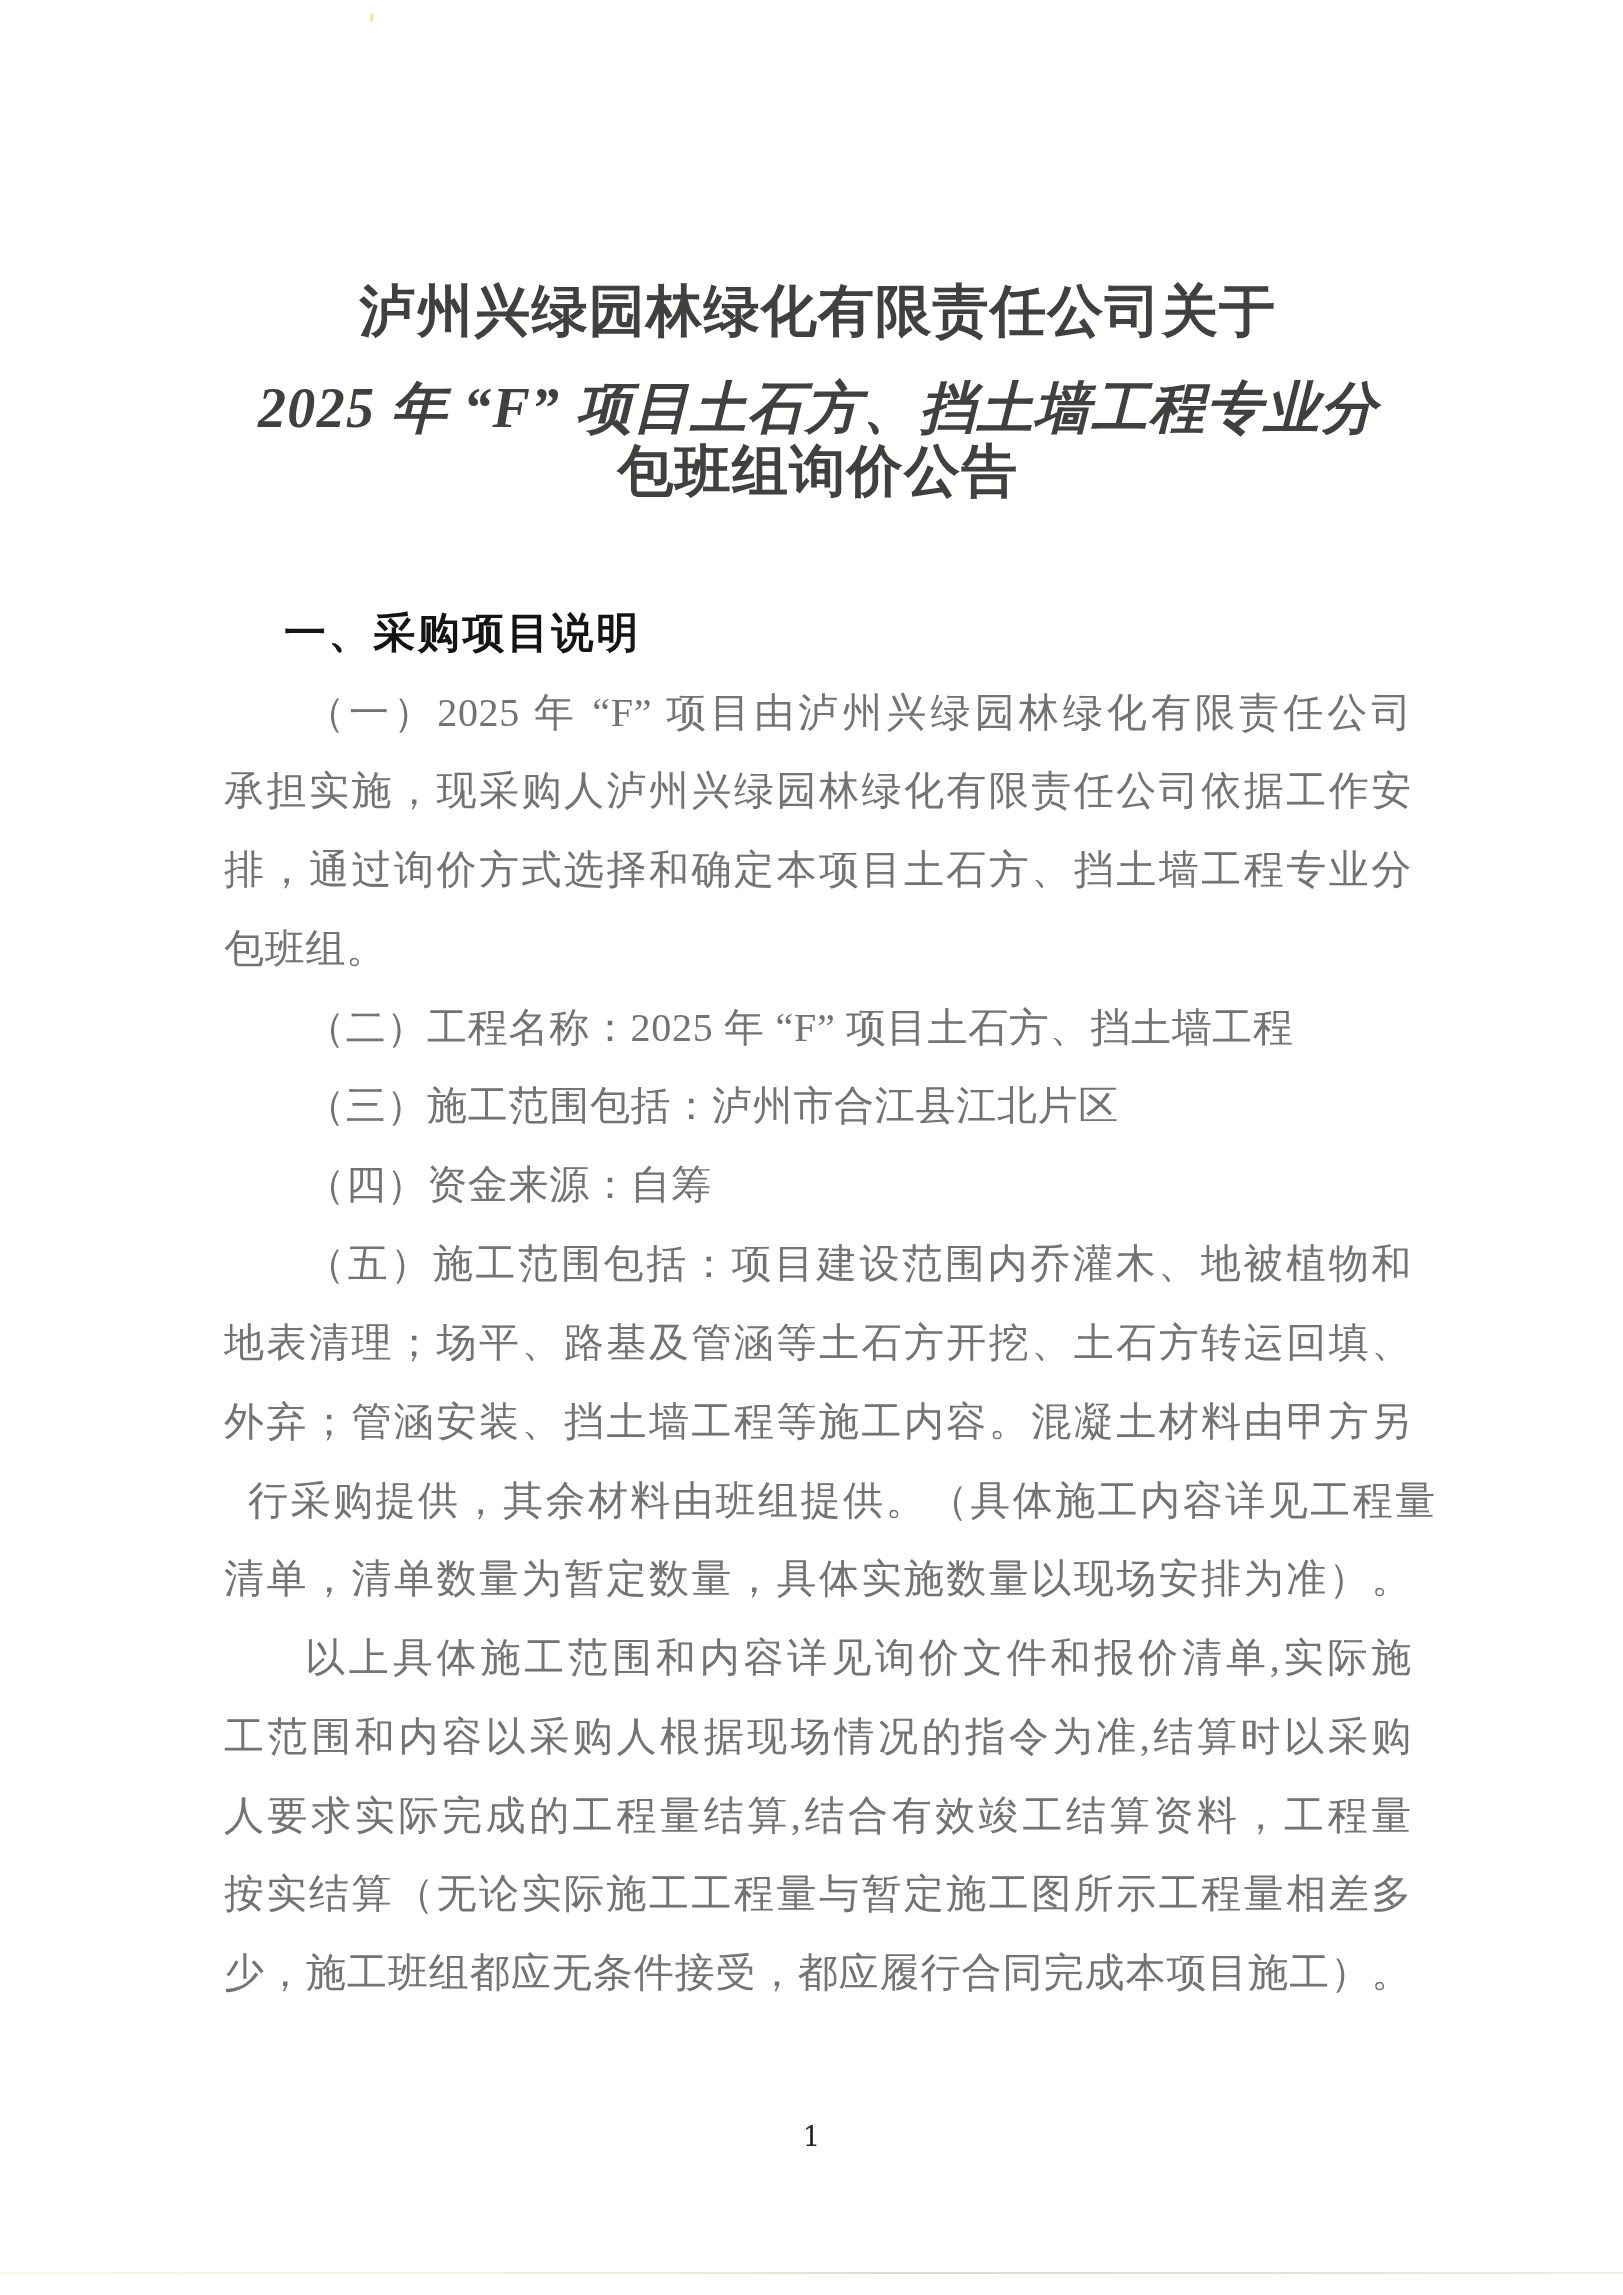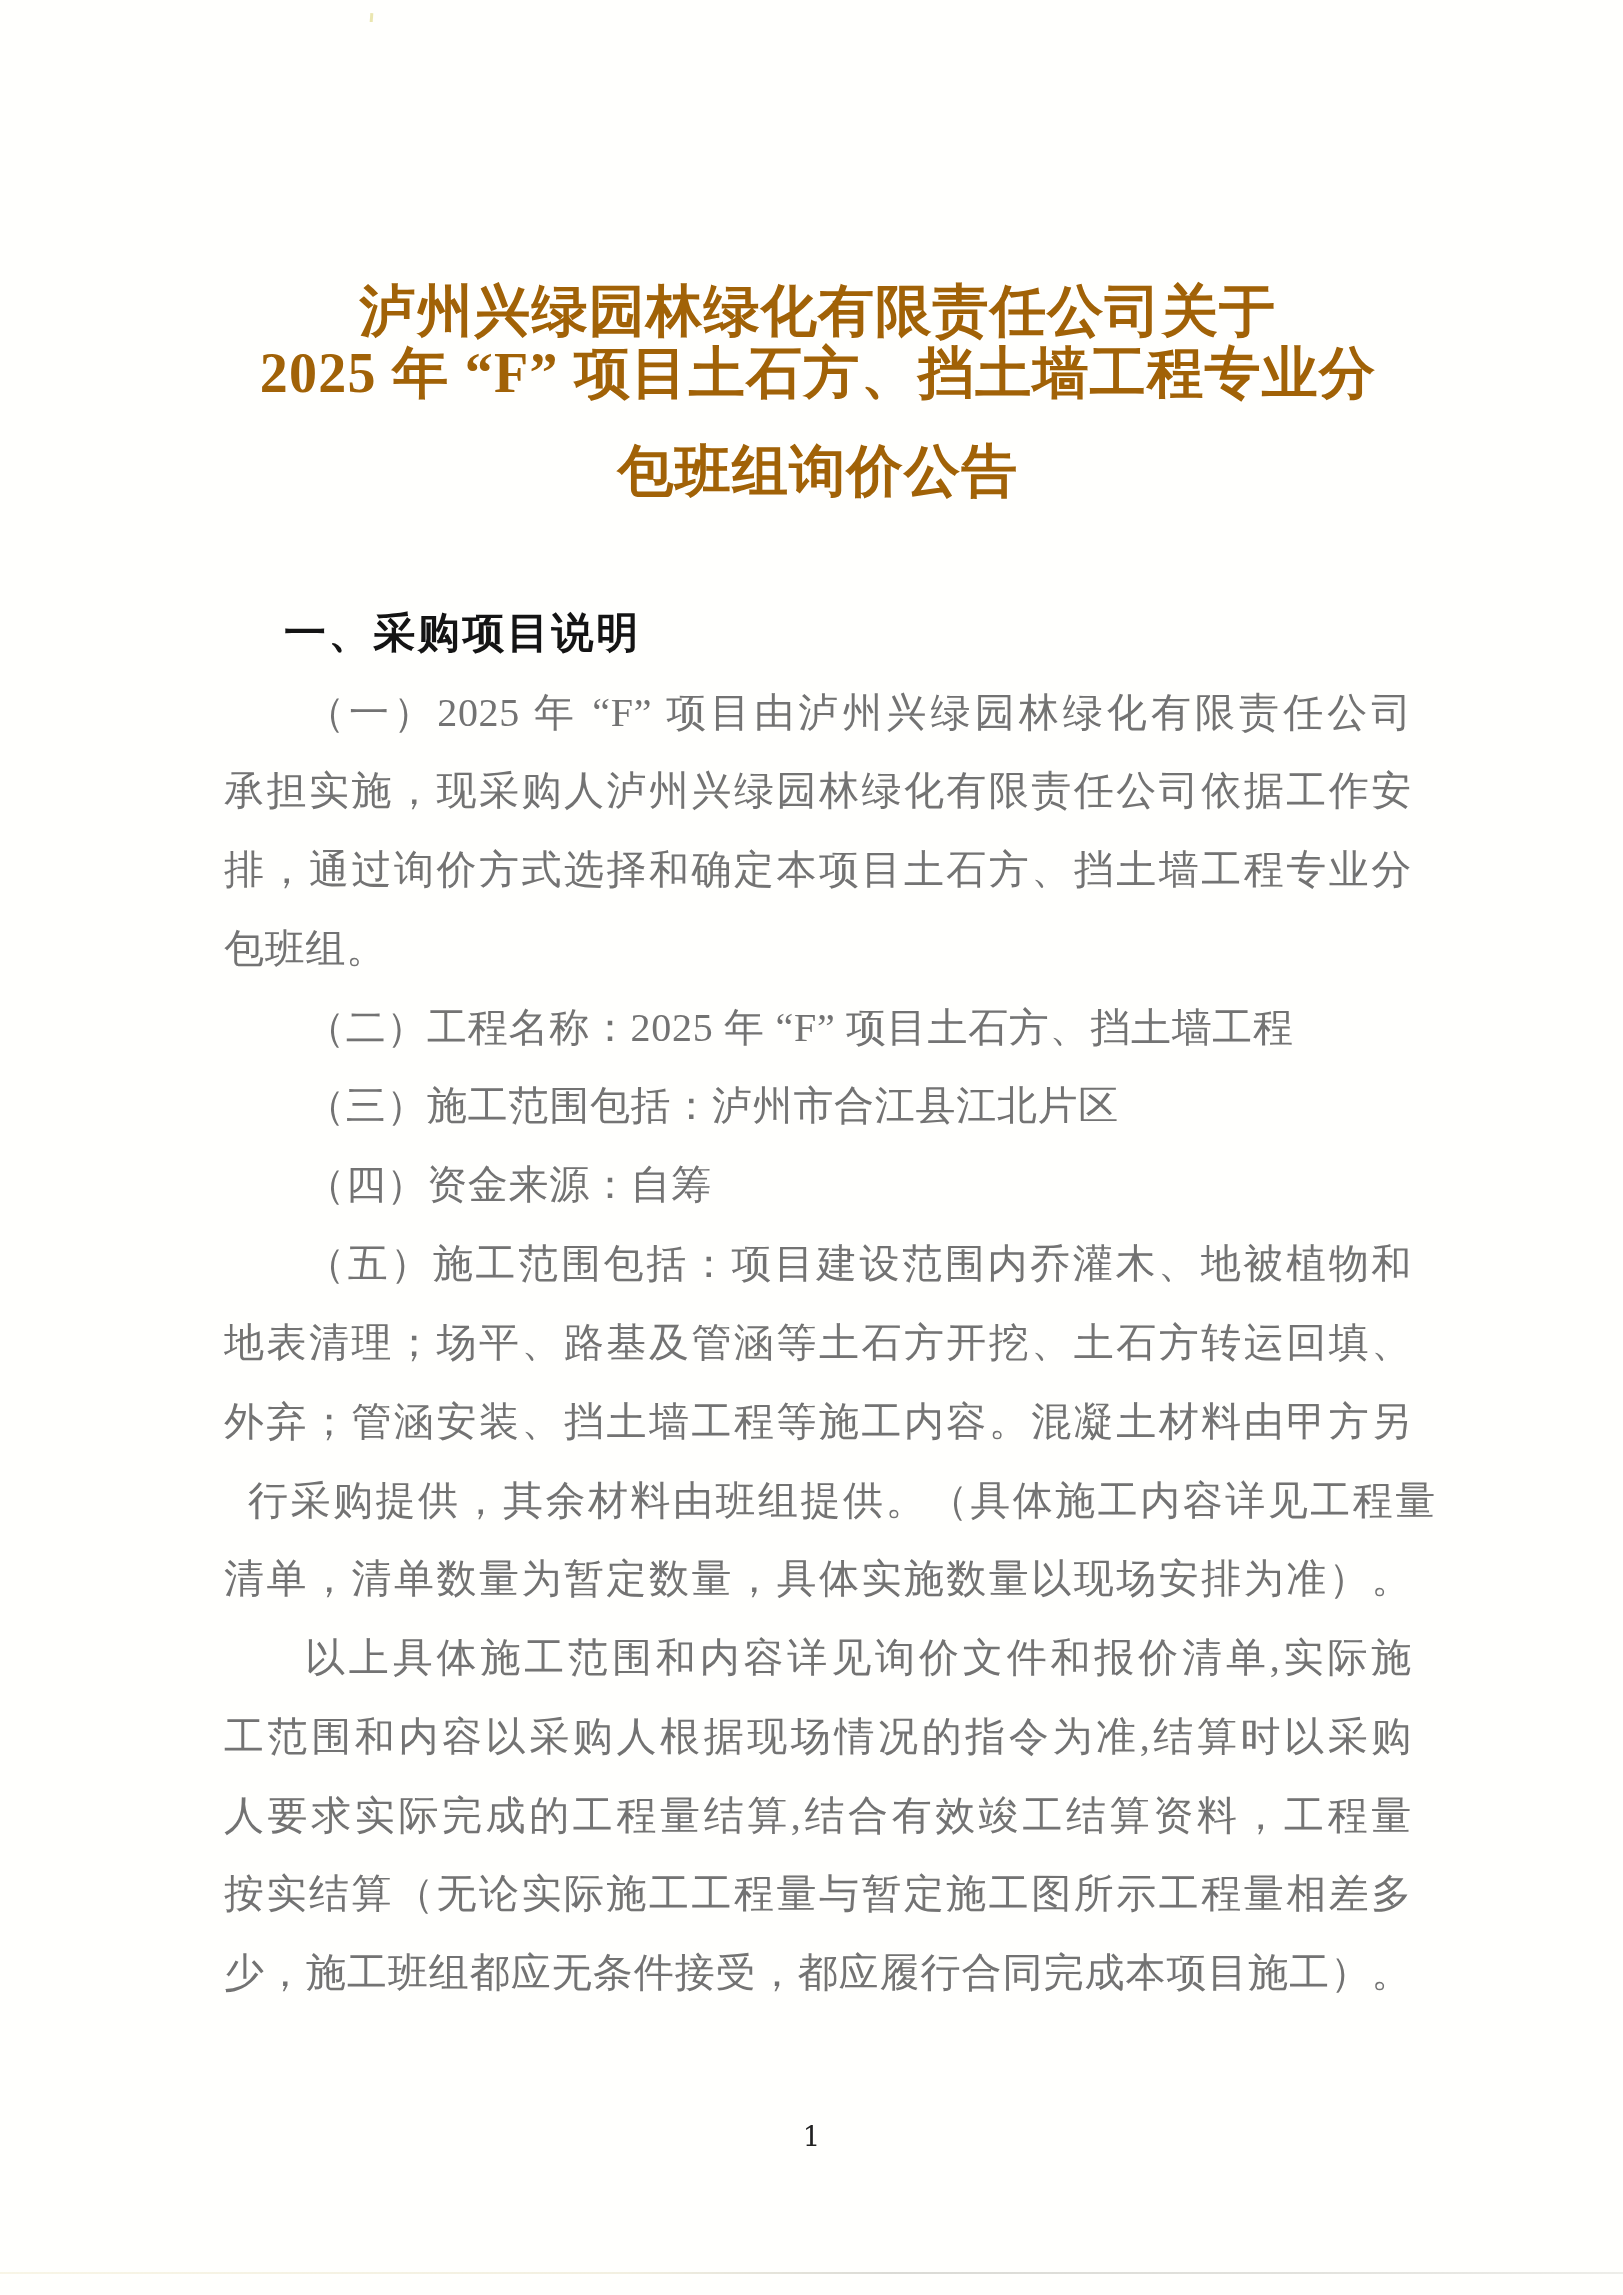--- a/index.html
+++ b/index.html
@@ -21,24 +21,24 @@
     position: absolute;
     left: 224px;
     width: 1188px;
     text-align: center;
     white-space: nowrap;
     font-family: "Liberation Serif", "DejaVu Serif", serif;
     font-weight: bold;
     font-size: 56px;
     line-height: 1;
     letter-spacing: 1.3px;
-    color: #a16207;
+    color: #404040;
   }
   .title-line.t0 { top: 283px; }
-  .title-line.t1 { top: 345px; }
+  .title-line.t1 { top: 380px; font-style: italic; }
   .title-line.t2 { top: 443px; }
   
   .section-heading {
     position: absolute;
     left: 284px;
     top: 612px;
     font-family: "DejaVu Sans", "Liberation Sans", sans-serif;
     font-weight: bold;
     font-size: 42px;
     line-height: 1;

